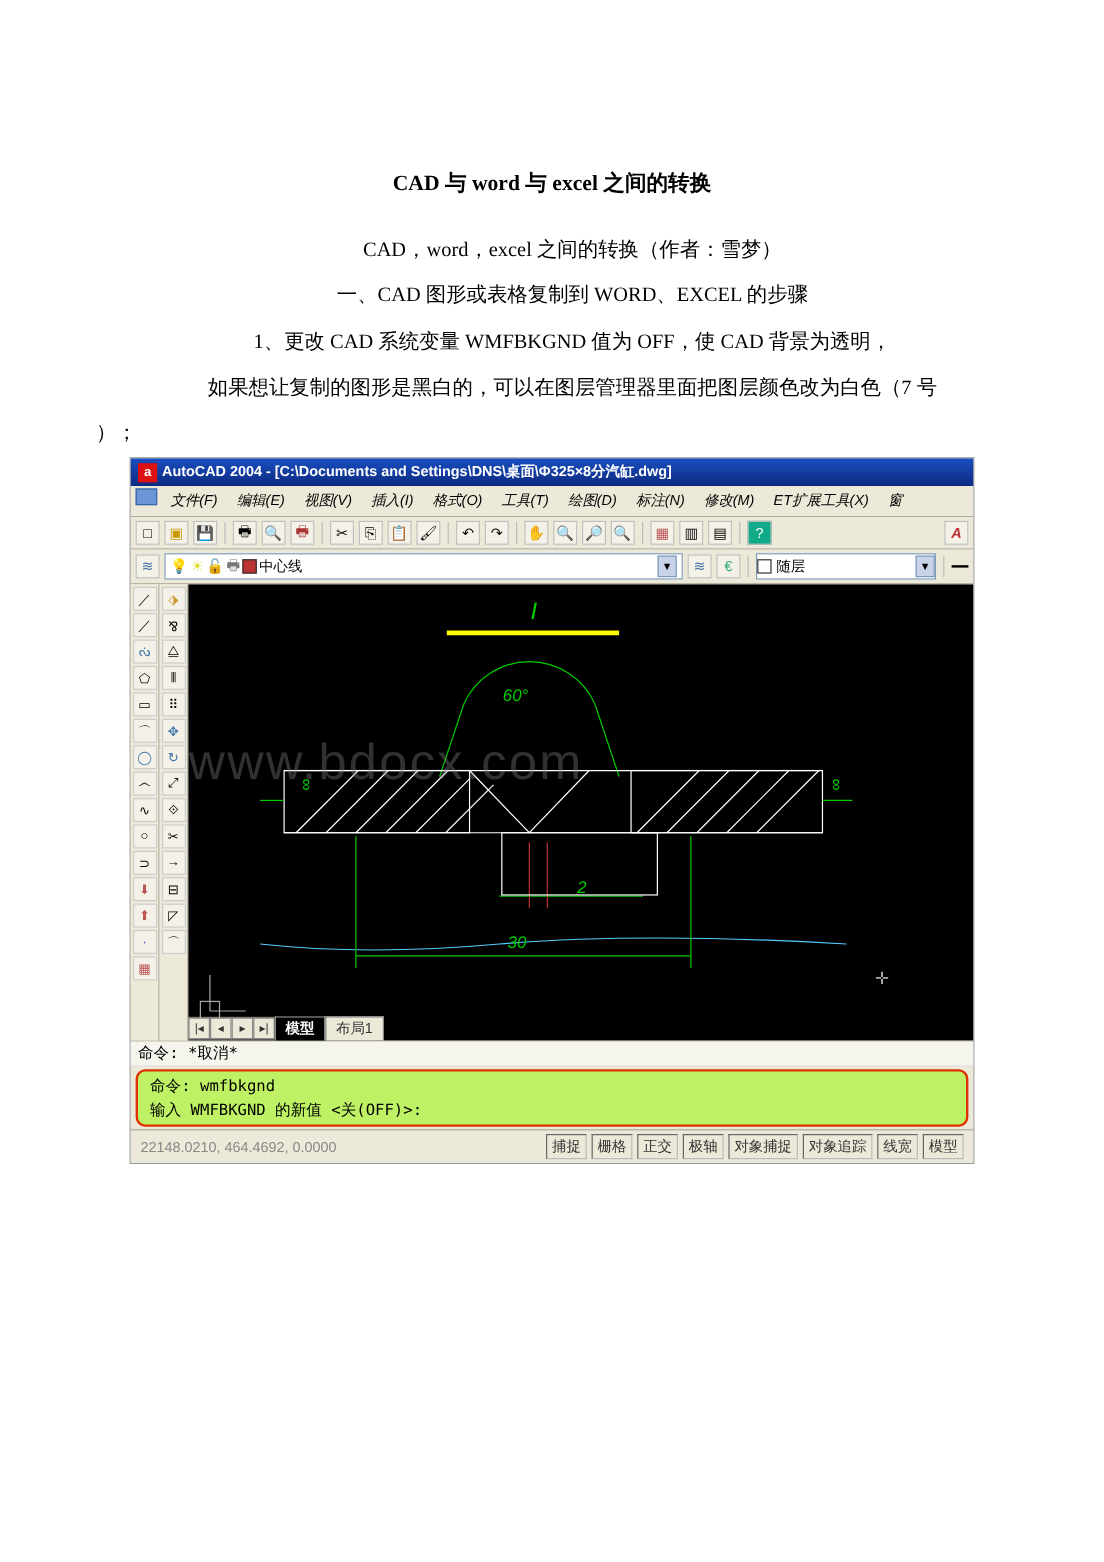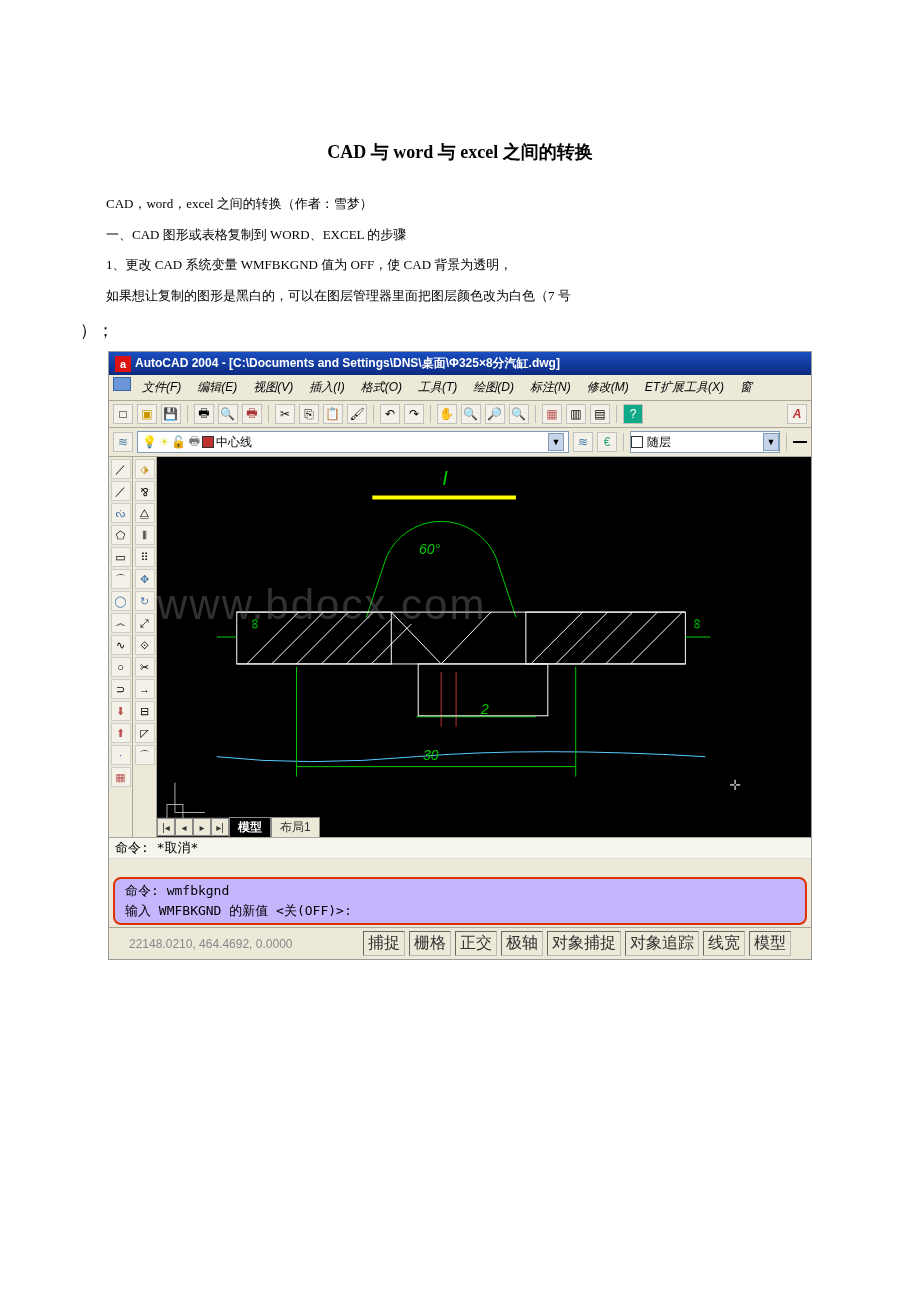--- a/index.html
+++ b/index.html
@@ -13,24 +13,25 @@
     padding: 140px 80px 40px 80px;
   }
   .doc-title {
     font-size: 18px;
     font-weight: bold;
     text-align: center;
     margin-bottom: 28px;
     font-family: "SimSun", serif;
   }
   .para {
-    font-size: 13px;
+    font-size: 17px;
     line-height: 1.9;
     text-indent: 2em;
     margin-bottom: 6px;
+    text-align: center;
   }
   .para-noindent {
     font-size: 17px;
     line-height: 1.9;
     margin-bottom: 4px;
   }
   
   .cad-shot {
     margin: 4px 28px 0 28px;
     width: 704px;
@@ -208,60 +209,59 @@
     padding: 1px 8px;
     font-size: 12px;
     border: 1px solid #888;
     border-bottom: none;
   }
   .cmd-area {
     background: #ece9d8;
     border-top: 1px solid #aca899;
     display: flex;
     flex-direction: column;
-    gap: 16px;
   }
   .cmd-line {
     font-family: "SimSun", monospace;
     font-size: 13px;
     padding: 1px 6px;
     background: #f5f5ed;
     border-bottom: 1px solid #ddd;
     min-height: 17px;
   }
   .cmd-highlight-box {
     border: 2px solid #d30;
     border-radius: 8px;
     padding: 2px 4px;
     margin: 2px 4px;
-    background: #c4b5fd;
+    background: #bef264;
   }
   .cmd-highlight-box .cmd-line {
     border: none;
     background: transparent;
   }
   .status-row {
     background: #ece9d8;
     display: flex;
     align-items: center;
-    padding: 3px 20px;
+    padding: 3px 8px;
     gap: 4px;
     border-top: 1px solid #aca899;
     font-size: 12px;
     color: #888;
   }
   .status-coords {
     flex: 1;
   }
   .status-btn {
     border: 1px inset #bbb;
     padding: 1px 4px;
     background: #ece9d8;
     color: #333;
-    font-size: 16px;
+    font-size: 12px;
   }
   .crosshair {
     position: absolute;
     top: 320px;
     right: 70px;
     color: #aaa;
     font-size: 14px;
   }
   .dim {
     position: absolute;

